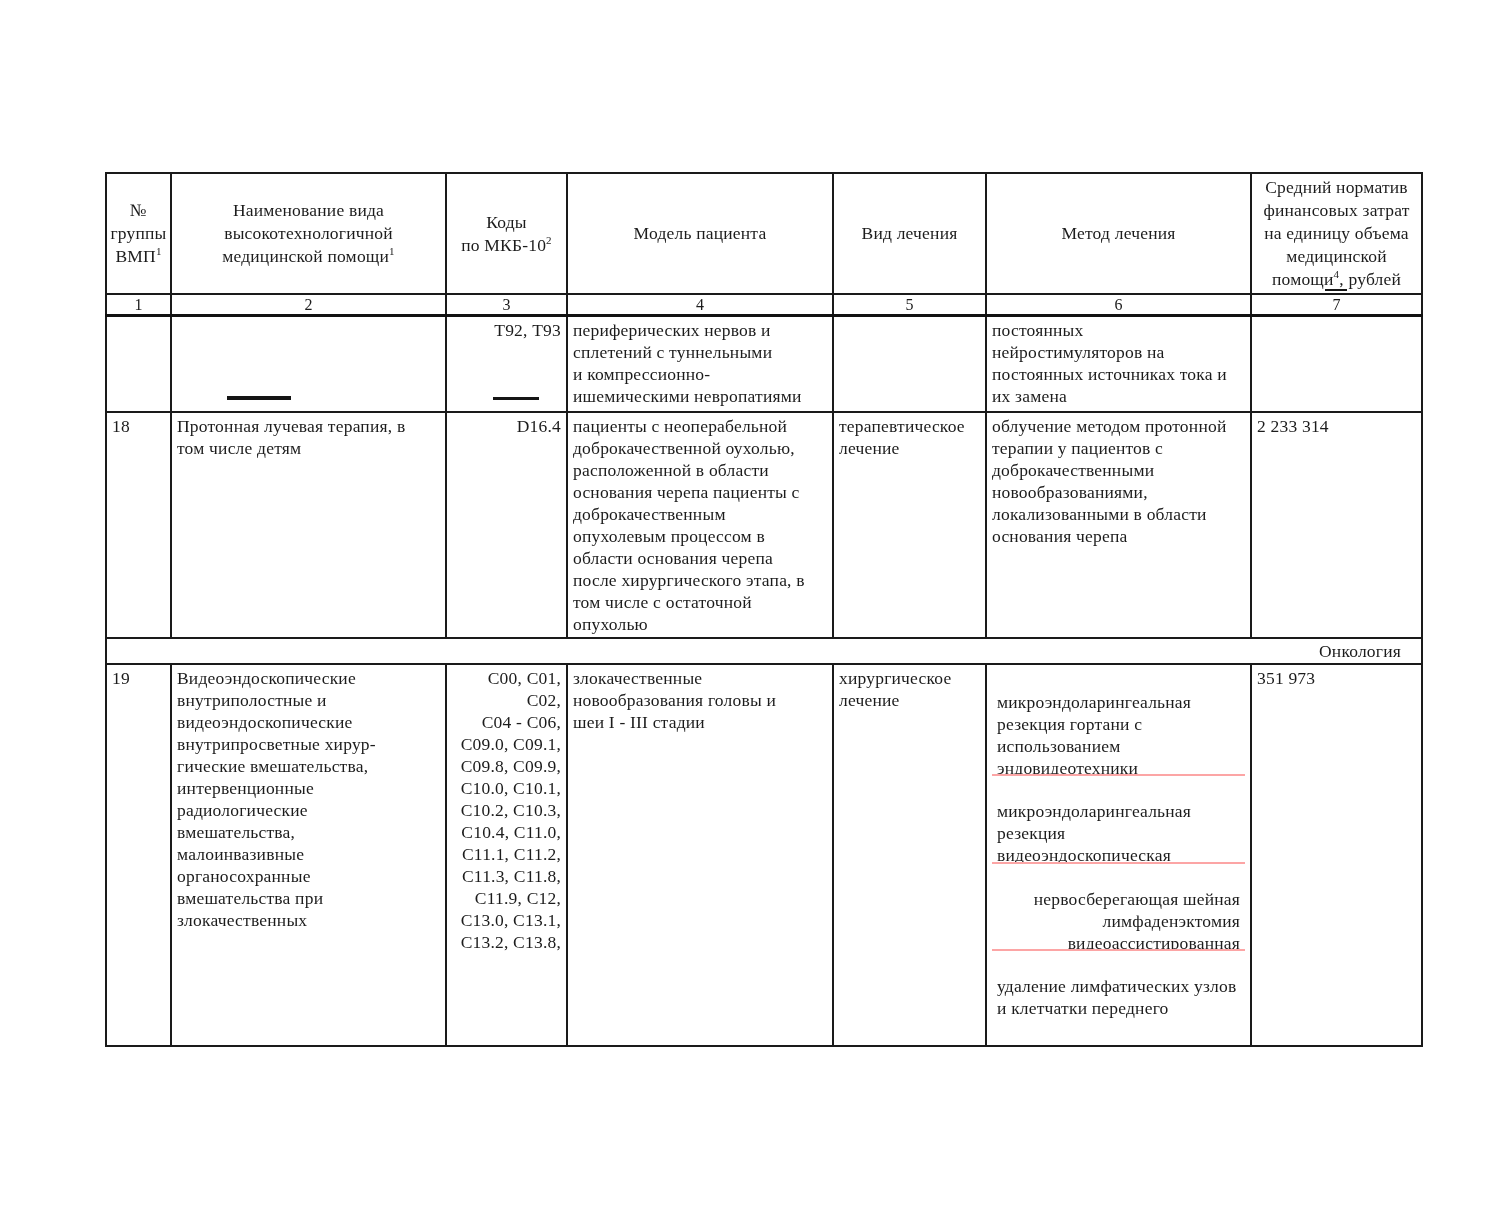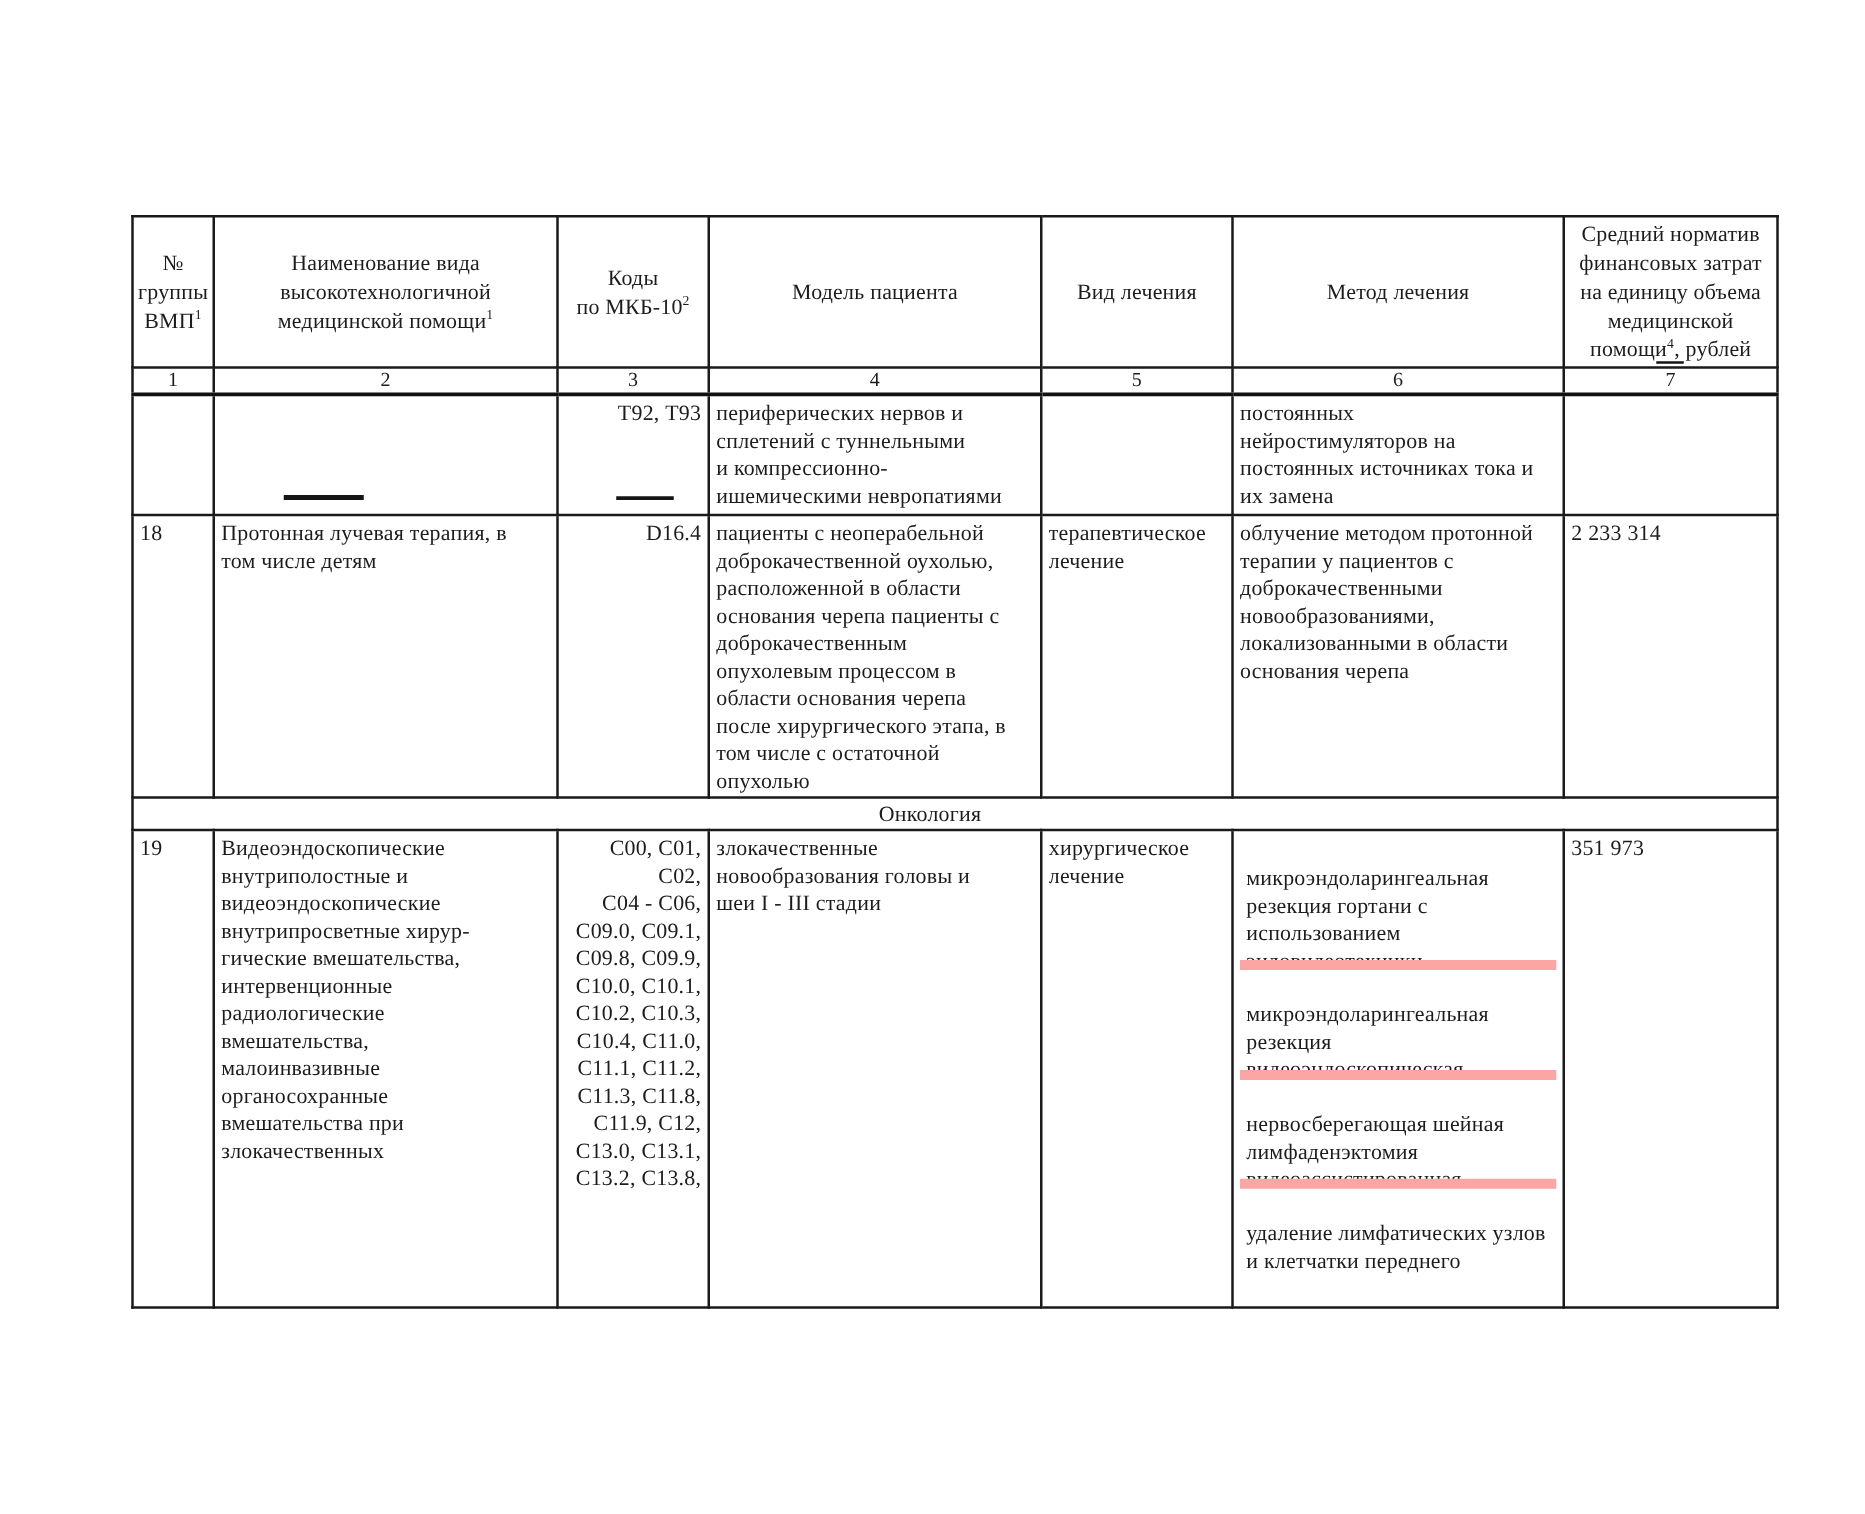--- a/index.html
+++ b/index.html
@@ -54,36 +54,36 @@
     border-bottom: 3px solid #111111;
   }
   
   td.c { }
   td.codes { padding: 2px 2px; text-align: right; }
   tr.cont td { height: 96px; }
   tr.r18 td { height: 221px; }
   tr.section td {
     height: 26px;
     padding: 0;
-    text-align: center;
+    text-align: right;
     vertical-align: middle;
     line-height: 24px;
   }
   tr.section td .shift { position: relative; left: -20px; }
   tr.r19 td { height: 268px; }
   td.method-cell { padding: 0; }
   .method-sub {
     padding: 2px 5px;
-    border-bottom: 8px solid #fca5a5;
+    border-bottom: 2px solid #fca5a5;
     white-space: pre-line;
     overflow: hidden;
   }
   .method-sub.s1 { height: 87px; }
   .method-sub.s2 { height: 66px; }
-  .method-sub.s3 { height: 65px; }
+  .method-sub.s3 { height: 65px; text-align: right; }
   .method-sub.s4 { border-bottom: none; }
   
   .artifact { position: absolute; background: #151515; }
   .artifact.a1 { left: 227px; top: 396px; width: 64px; height: 4px; }
   .artifact.a2 { left: 493px; top: 397px; width: 46px; height: 3px; }
   .artifact.a3 { left: 1325px; top: 289px; width: 22px; height: 2px; }
 </style>
 </head>
 <body>
 

